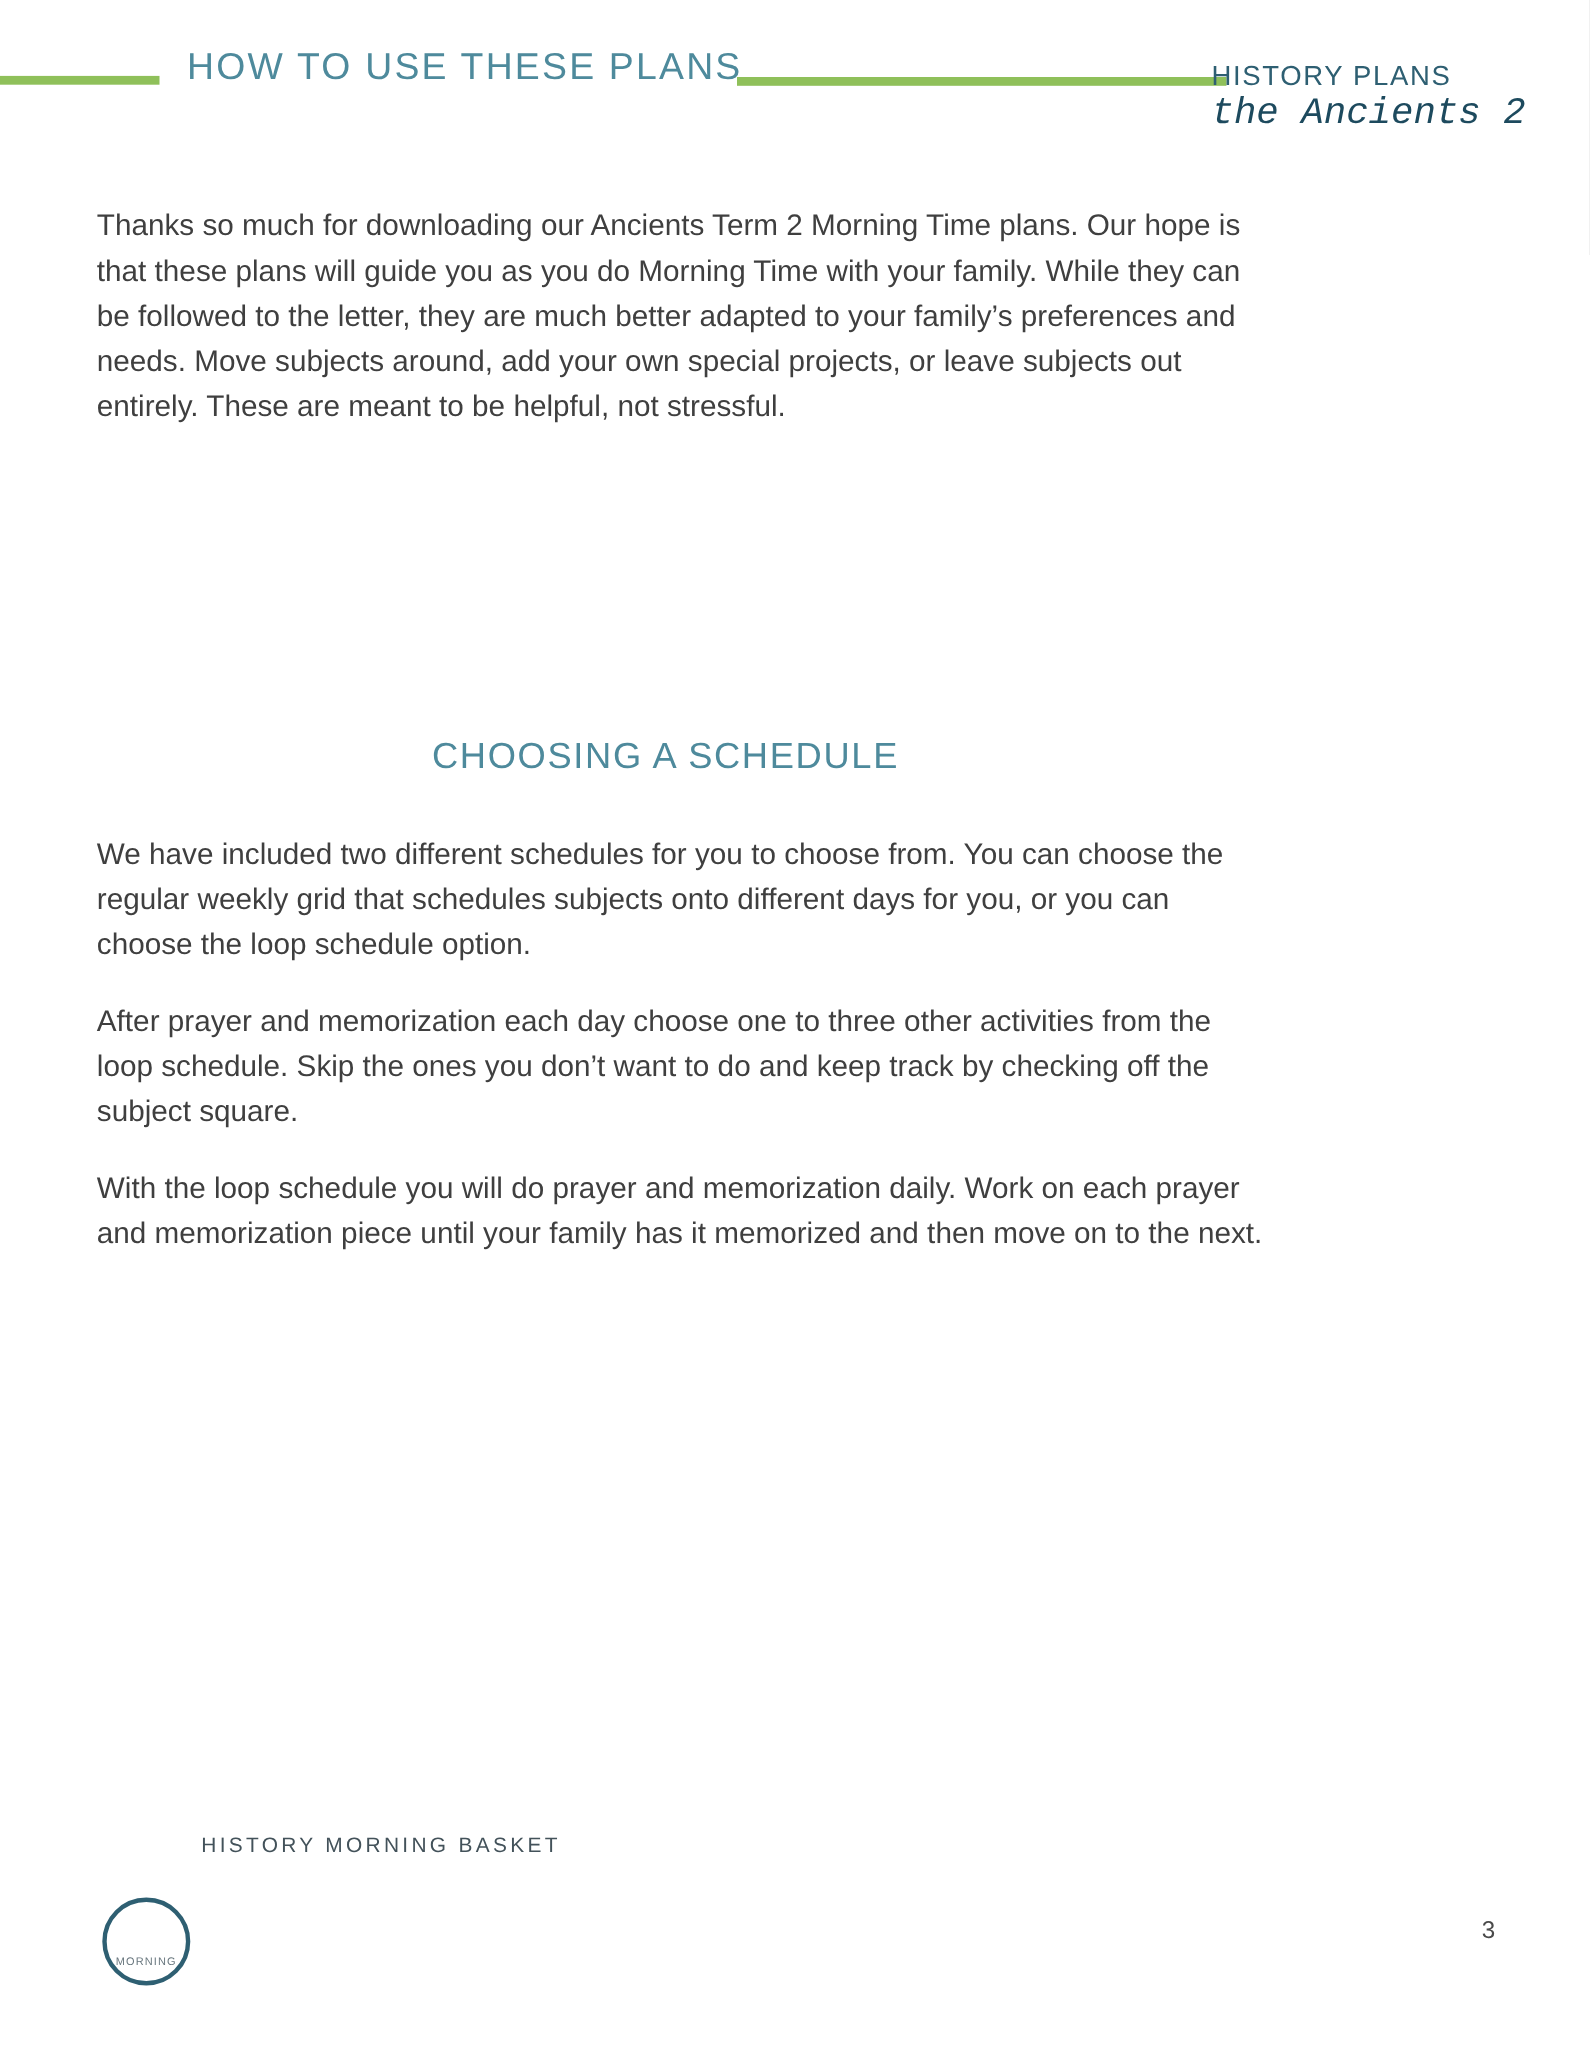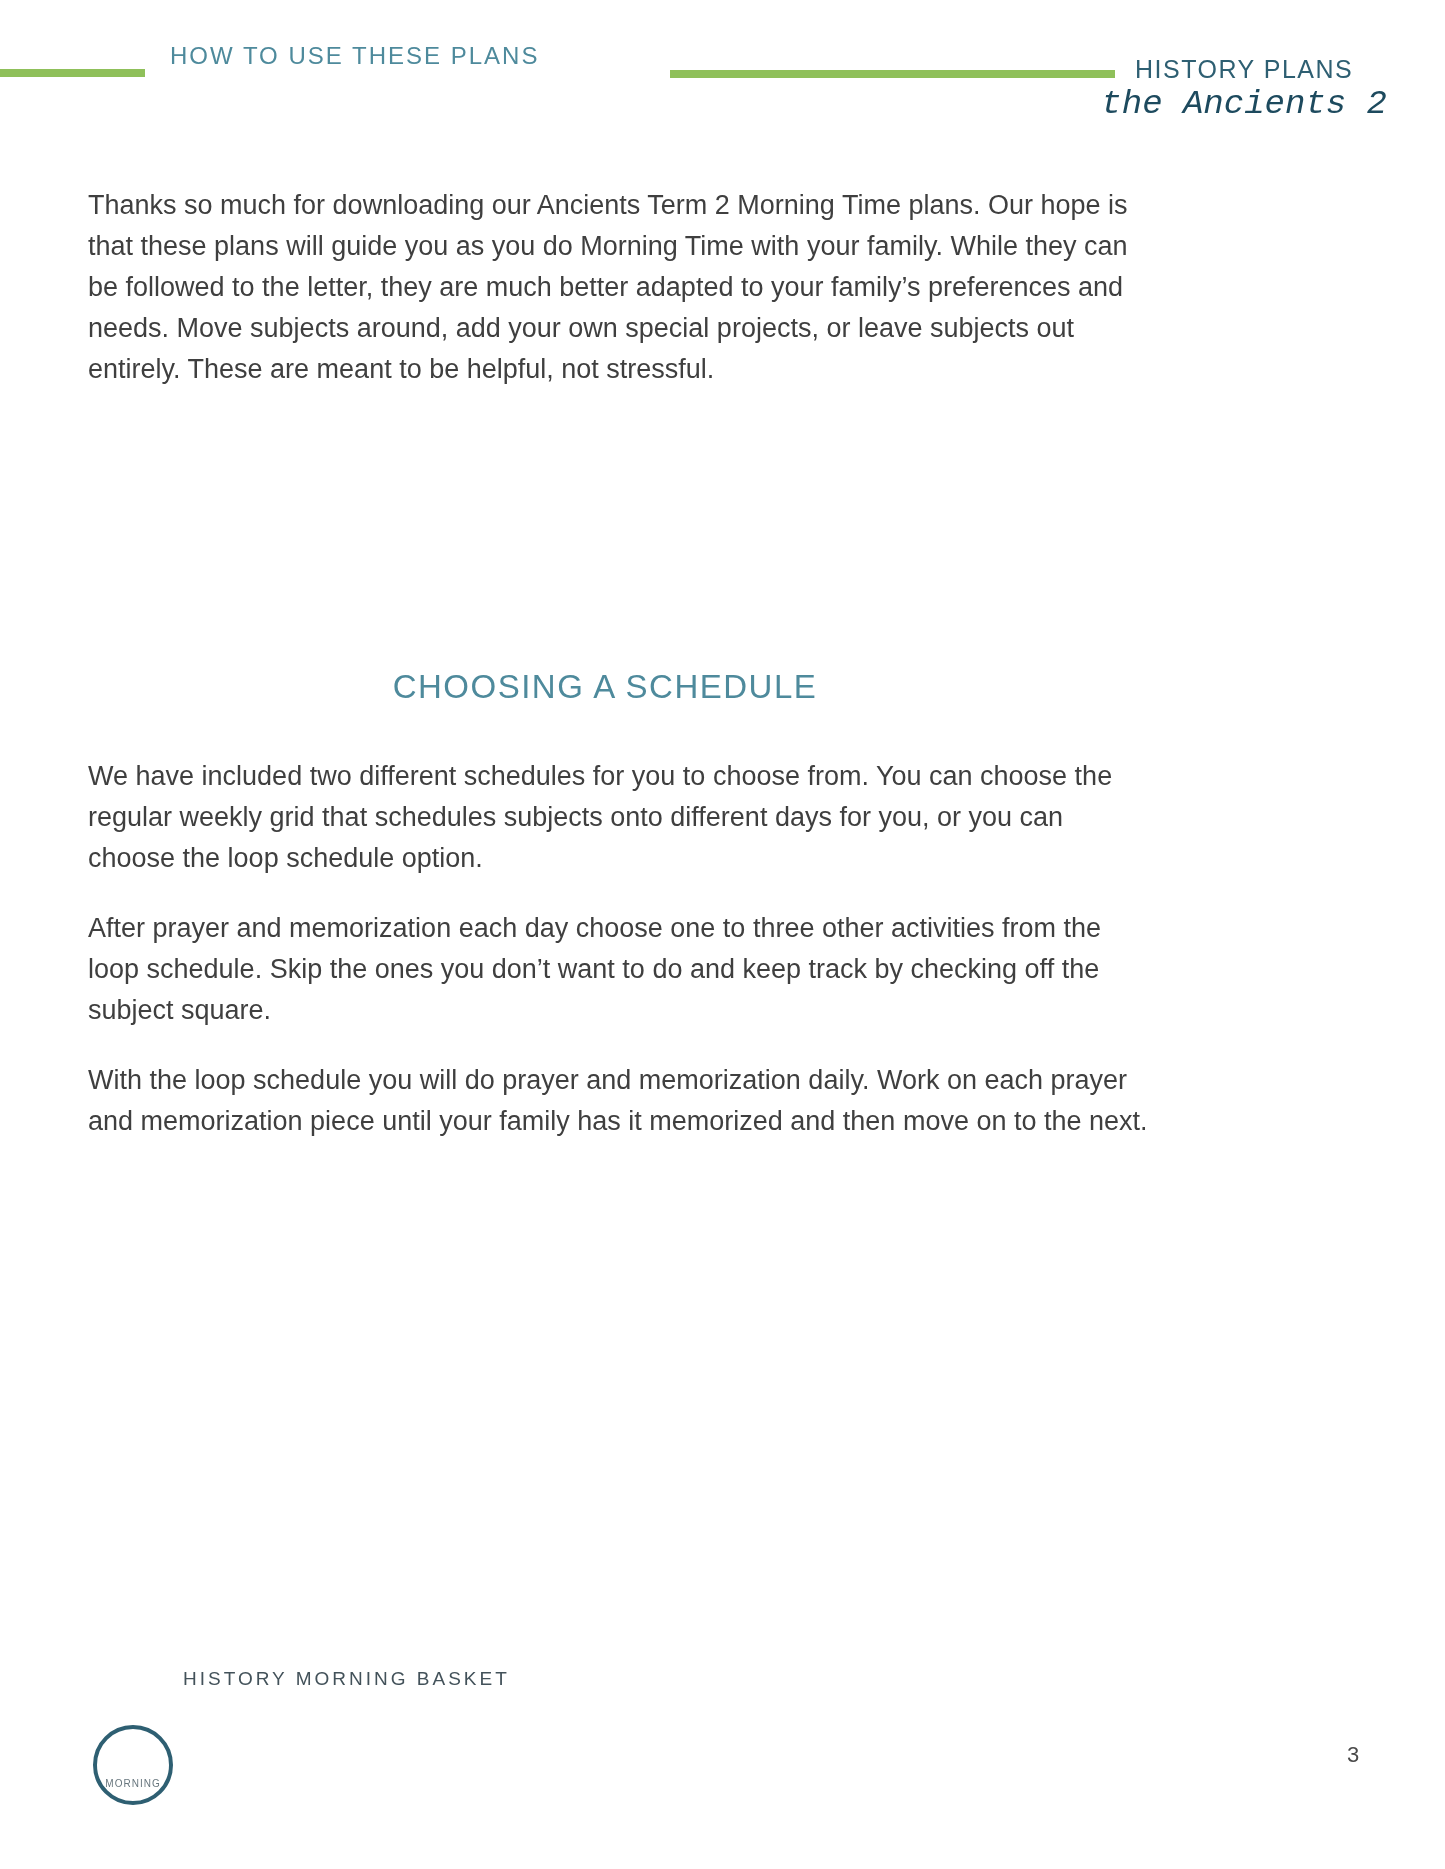--- a/index.html
+++ b/index.html
@@ -18,25 +18,25 @@
     margin:0 auto;
     font-family:"Liberation Sans", sans-serif;
     overflow:hidden;
   }
   
   .rule{position:absolute;height:8px;background:var(--accent-green);}
   .rule-left{left:0;top:69px;width:145px;}
   .rule-mid{left:670px;top:70px;width:445px;}
   .page-title{
     position:absolute;left:170px;top:42px;
-    font-size:24px;font-weight:300;letter-spacing:2px;
+    font-size:34px;font-weight:300;letter-spacing:2px;
     color:var(--heading-teal);white-space:nowrap;
   }
   .brand-block{
-    position:absolute;right:58px;top:56px;text-align:center;line-height:1.1;
+    position:absolute;right:58px;top:56px;text-align:left;line-height:1.1;
   }
   .brand-name{
     font-size:25px;font-weight:400;letter-spacing:1.5px;
     color:var(--brand-teal);white-space:nowrap;
   }
   .brand-subtitle{
     font-family:Liberation Mono, monospace;font-style:italic;
     font-size:34px;color:var(--script-navy);white-space:nowrap;margin-top:2px;
   }
   

